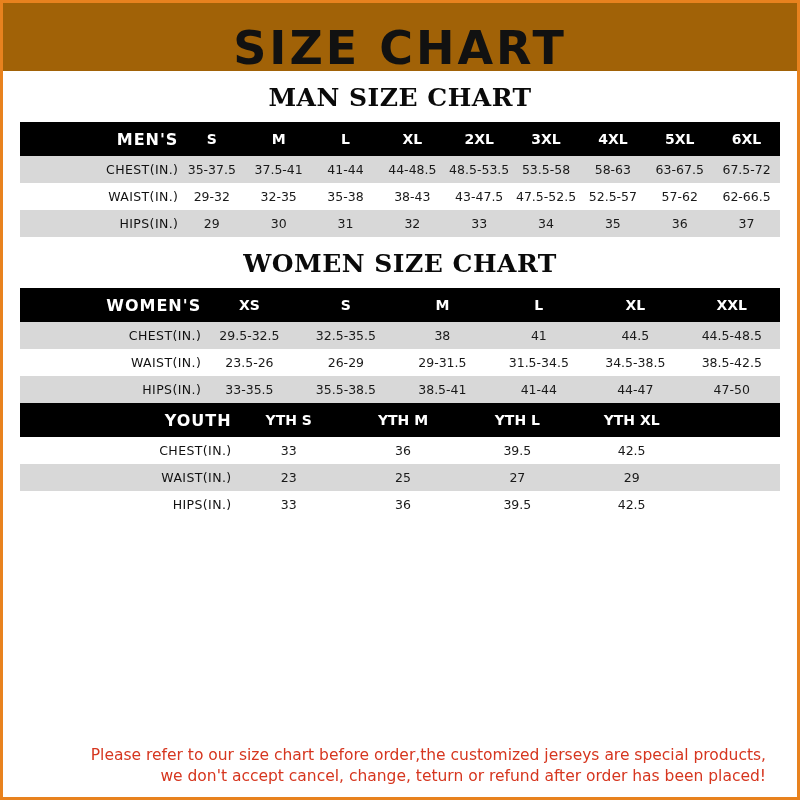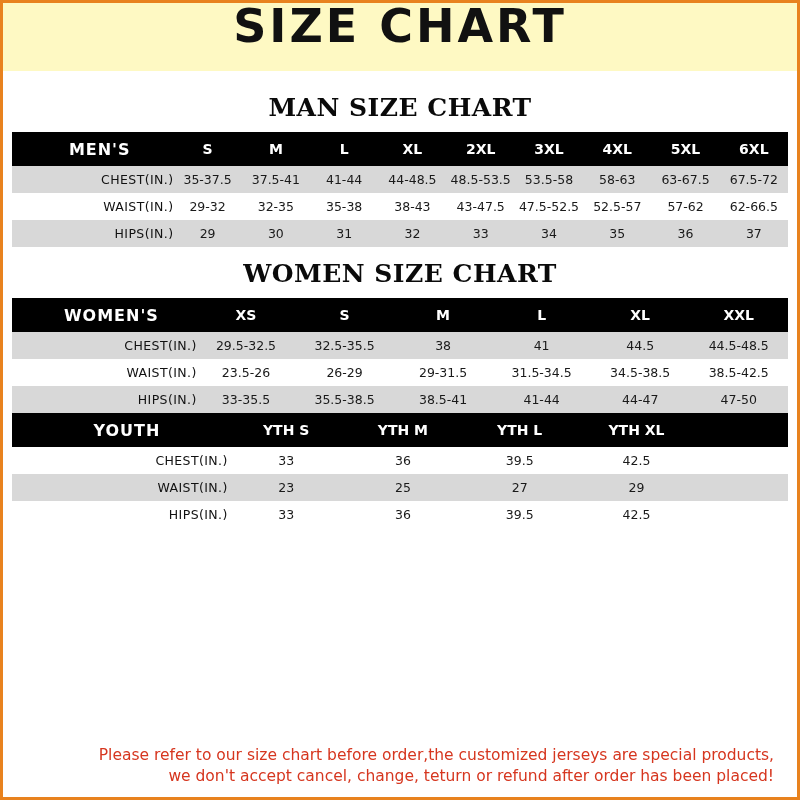--- a/index.html
+++ b/index.html
@@ -17,42 +17,41 @@
     position: relative;
     width: 800px;
     height: 800px;
     box-sizing: border-box;
     border: 3px solid #e8821e;
     background: #ffffff;
     display: flex;
     flex-direction: column;
   }
   .banner {
-    background: #fef9c3;
+    background: #a16207;
     height: 68px;
     display: flex;
-    align-items: flex-start;
+    align-items: flex-end;
     justify-content: center;
     flex: none;
   }
   .banner-title {
     font-family: "DejaVu Sans", sans-serif;
     font-weight: bold;
     font-size: 46px;
     letter-spacing: 3px;
     color: #111111;
     line-height: 1;
   }
   .content {
     flex: 1;
-    padding: 0 9px;
+    padding: 0 17px;
     box-sizing: border-box;
     display: flex;
     flex-direction: column;
-    margin-top: 10px;
   }
   .section-title {
     text-align: center;
     font-family: "DejaVu Serif", serif;
     font-weight: bold;
     font-size: 25px;
     letter-spacing: 0.5px;
     color: #0a0a0a;
     margin: 12px 0 10px 0;
   }
@@ -73,21 +72,21 @@
     white-space: nowrap;
   }
   table.chart thead th {
     background: #000000;
     color: #ffffff;
     font-size: 14px;
     height: 34px;
     font-weight: bold;
   }
   table.chart thead th.corner {
-    text-align: center;
+    text-align: right;
     padding-left: 14px;
     font-size: 16px;
     letter-spacing: 1px;
   }
   table.chart tbody td.rowlabel {
     text-align: right;
     font-size: 12.5px;
     letter-spacing: 0.4px;
     color: #111111;
   }

